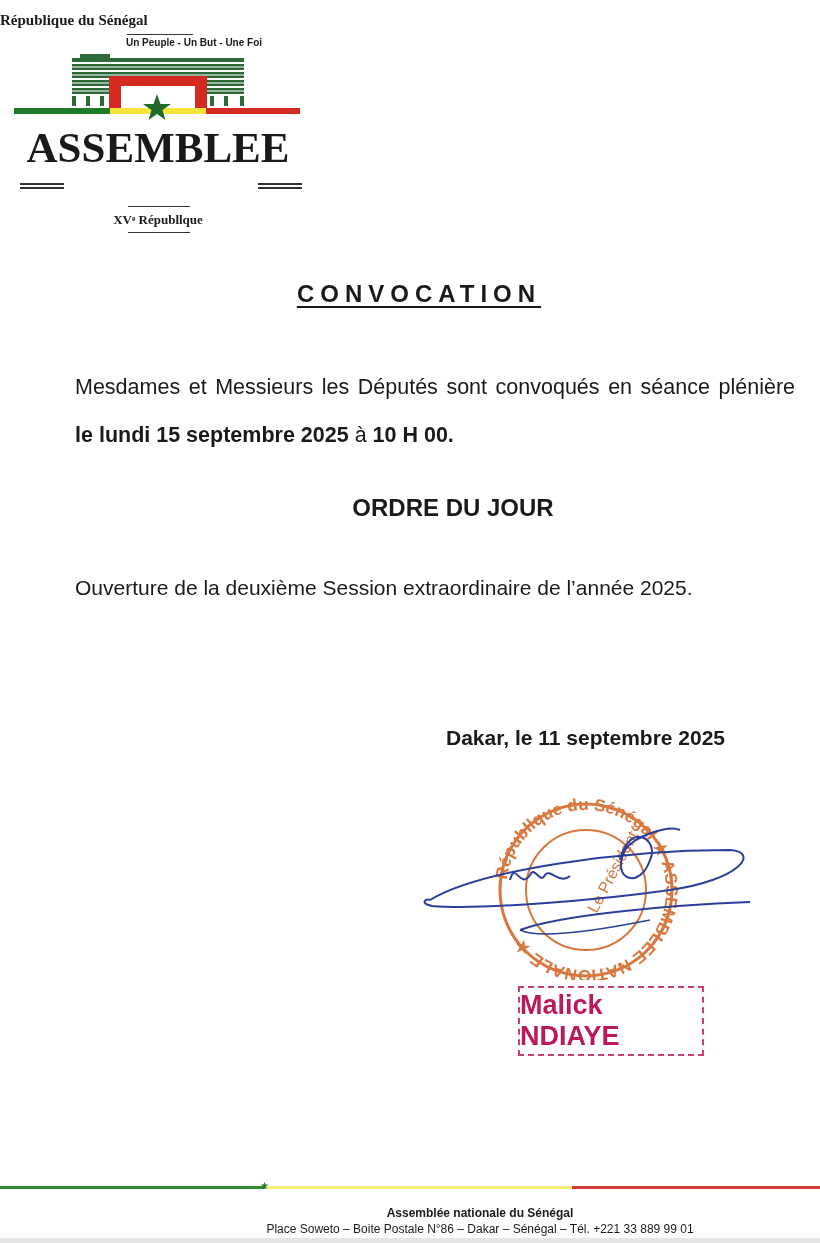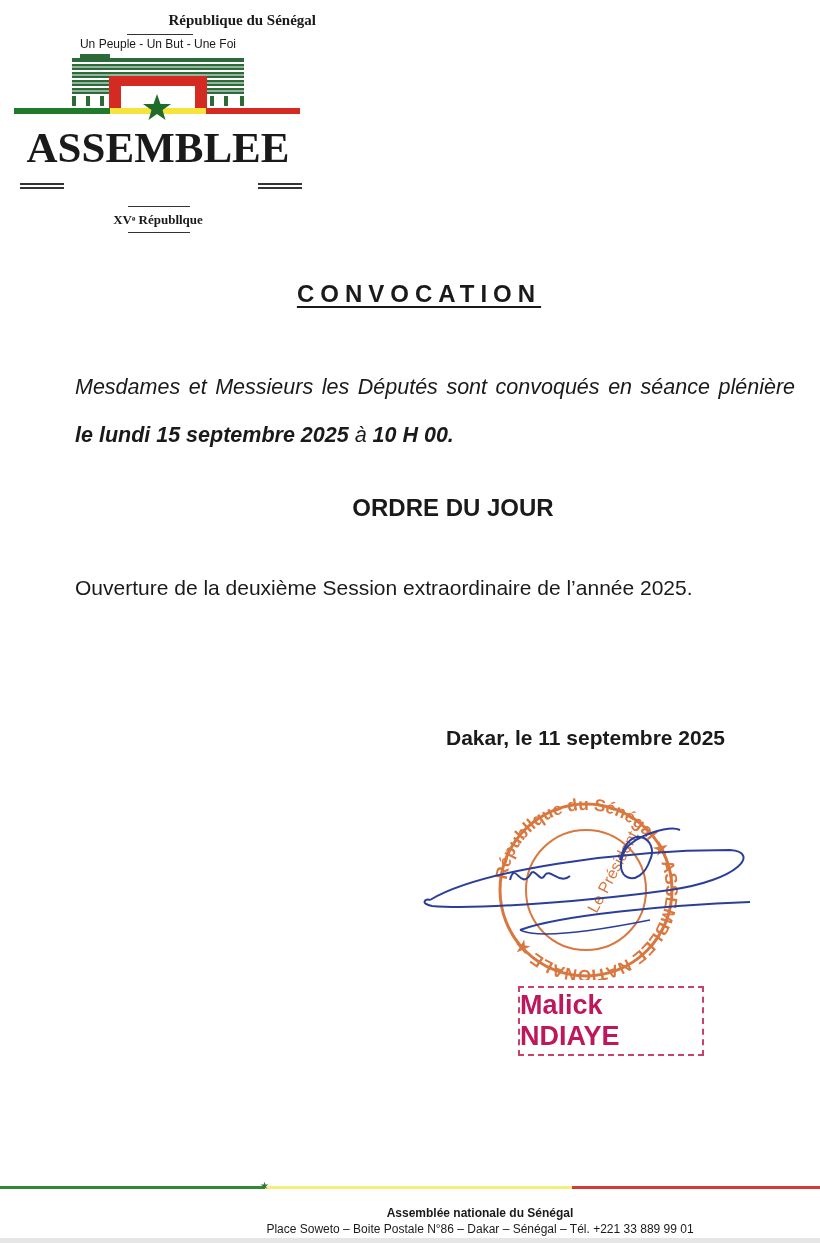--- a/index.html
+++ b/index.html
@@ -1,32 +1,32 @@
 <!DOCTYPE html>
 <html><head>
 <meta charset="utf-8">
 <style>
   html, body { margin:0; padding:0; }
   body { width:820px; height:1243px; background:#ffffff; position:relative; overflow:hidden; font-family:"Liberation Sans", sans-serif; color:#1a1a1a; }
   .abs { position:absolute; }
   .serif { font-family:"Liberation Serif", "DejaVu Serif", serif; }
-  .rep { left:0; width:316px; top:12px; text-align:right; font-size:15px; font-weight:bold;font-family:Liberation Serif, serif; }
+  .rep { left:0; width:316px; top:12px; text-align:left; font-size:15px; font-weight:bold;font-family:Liberation Serif, serif; }
   .rep-rule { left:127px; width:66px; top:34px; height:1px; background:#333; }
-  .motto { left:0; width:316px; top:37px; text-align:center; font-size:12px; font-weight:normal; }
+  .motto { left:0; width:316px; top:37px; text-align:center; font-size:10px; font-weight:bold;padding-left:36px; }
   .building { left:14px; top:52px; }
   .assemblee { left:0; width:316px; top:124px; text-align:center; font-size:43px; font-weight:bold; letter-spacing:0px; line-height:48px; }
   .nationale-row { left:20px; width:282px; top:172px; height:28px; display:flex; align-items:center; justify-content:space-between; }
   .dbl { width:44px; height:6px; border-top:2px solid #333; border-bottom:2px solid #333; box-sizing:border-box; }
   .nationale { font-size:27px; font-weight:normal; letter-spacing:0.5px; line-height:28px; }
   .leg-rule { left:128px; width:62px; top:206px; height:1px; background:#333; }
   .leg { left:0; width:316px; top:212px; text-align:center; font-size:13px; font-weight:bold; }
   .leg-rule2 { left:128px; width:62px; top:232px; height:1px; background:#333; }
   .title { left:0; width:838px; top:280px; text-align:center; font-size:24px; font-weight:bold; letter-spacing:6px; }
   .title span { text-decoration:underline; text-decoration-thickness:2px; text-underline-offset:4px; }
-  .para { left:75px; width:720px; top:363px; font-size:21.5px; line-height:48px; text-align:justify; text-align-last:left;font-style:italic; }
+  .para { left:75px; width:720px; top:363px; font-size:21.5px; line-height:48px; text-align:justify; text-align-last:left; }
   .para b { font-weight:bold; }
   .odj { left:0; width:870px; top:494px; text-align:center; font-size:24px; font-weight:bold; }
   .odj span { text-decoration-thickness:2px; text-underline-offset:3px;margin-left:36px; }
   .agenda { left:75px; width:720px; top:565px; font-size:21px; font-weight:normal; line-height:45px; }
   .dateline { left:446px; top:726px; font-size:21px; font-weight:bold; }
   .sig { left:420px; top:780px; }
   .namestamp { left:518px; top:986px; width:186px; height:70px; border:2px dashed #c9416a; box-sizing:border-box; display:flex; align-items:center; justify-content:center; color:#be185d; font-size:27px; font-weight:bold; }
   .footer-bar { left:0; top:1186px; width:820px; height:3px; display:flex; }
   .footer-bar .g { width:265px; background:#2f8a34; }
   .footer-bar .y { width:307px; background:#f4ee7a; }

